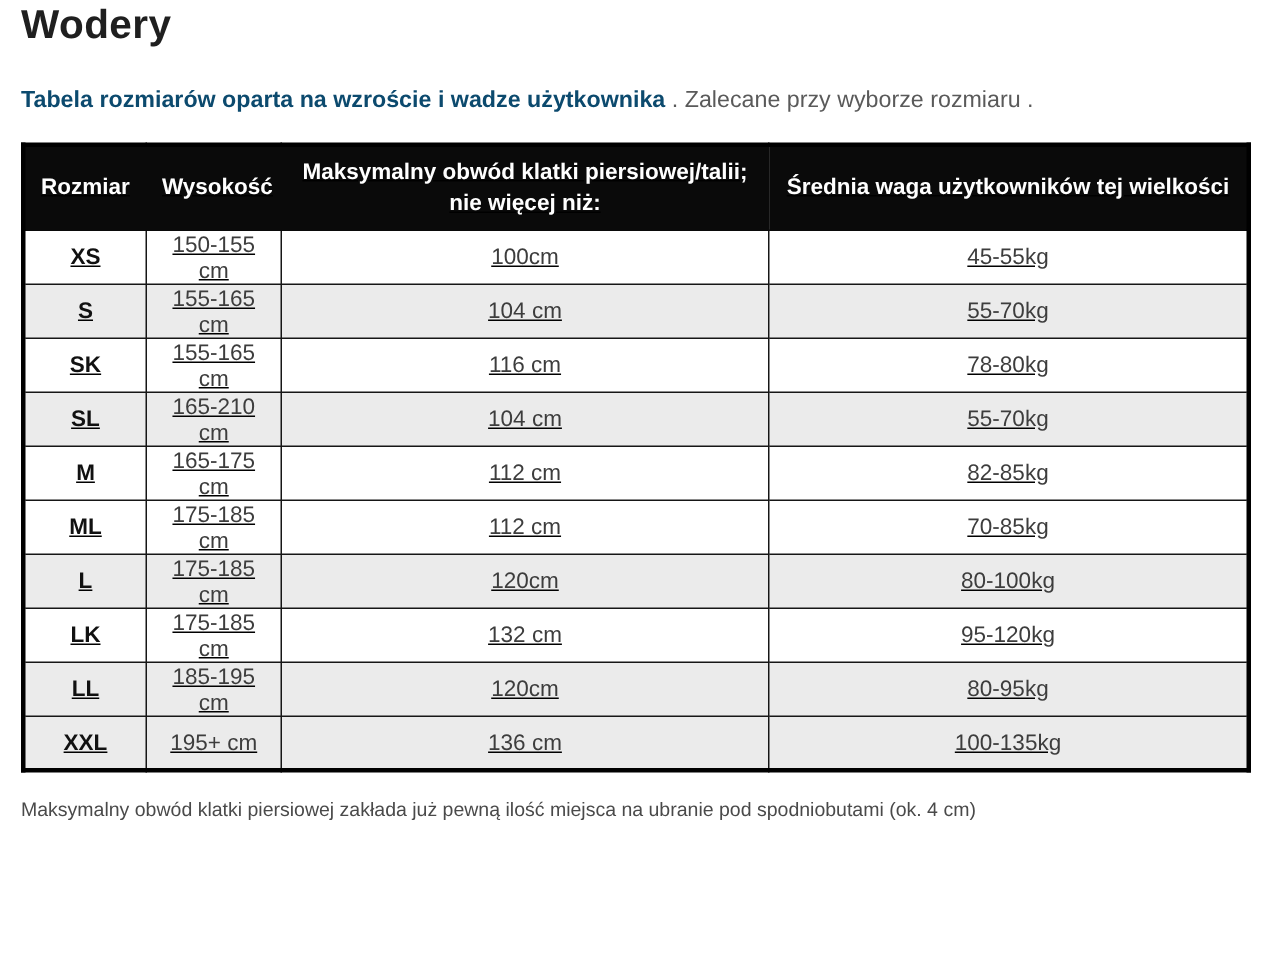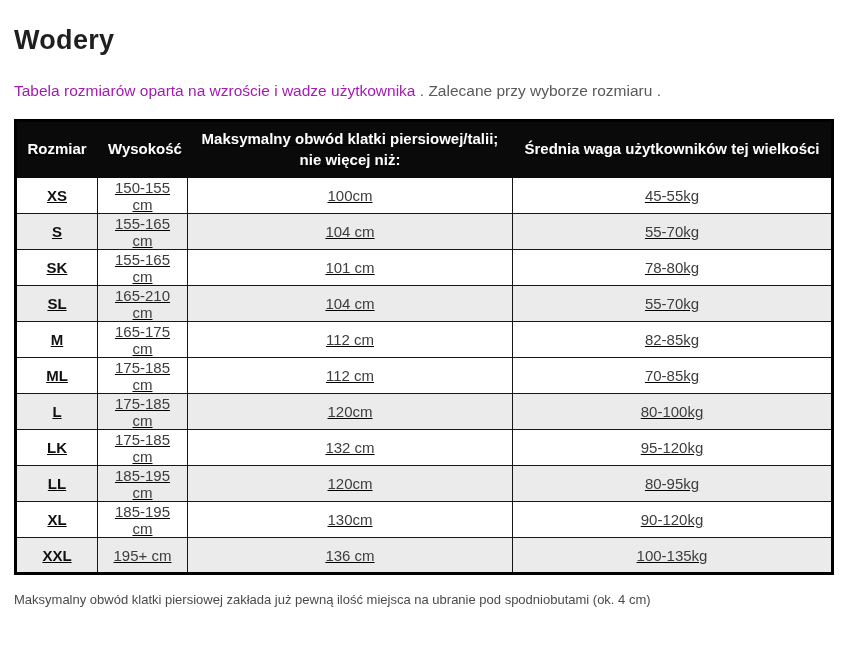--- a/index.html
+++ b/index.html
@@ -6,40 +6,40 @@
   html, body {
     margin: 0;
     padding: 0;
     background: #ffffff;
     width: 845px;
     font-family: "Liberation Sans", sans-serif;
   }
   .page {
     width: 845px;
     height: 651px;
-    padding: 24px 14px 0 14px;
+    padding: 0 14px 0 14px;
     overflow: hidden;
   }
   h1.title {
     margin: 0;
     font-size: 27px;
     line-height: 32px;
     font-weight: bold;
     color: #1f1f1f;
     letter-spacing: 0.3px;
   }
   p.subtitle {
     margin: 26px 0 0 0;
     font-size: 15.5px;
     line-height: 18px;
     color: #5a5a5a;
   }
   p.subtitle strong {
-    color: #a21caf;
-    font-weight: normal;
+    color: #0c4a6e;
+    font-weight: bold;
   }
   table.size-chart {
     margin-top: 19px;
     border-collapse: collapse;
     table-layout: fixed;
     width: 817px;
     border: 3px solid #000000;
     text-decoration: underline;
   }
   table.size-chart thead th {
@@ -111,21 +111,21 @@
       </tr>
       <tr class="alt">
         <td>S</td>
         <td>155-165 cm</td>
         <td>104 cm</td>
         <td>55-70kg</td>
       </tr>
       <tr>
         <td>SK</td>
         <td>155-165 cm</td>
-        <td>101 cm</td>
+        <td>116 cm</td>
         <td>78-80kg</td>
       </tr>
       <tr class="alt">
         <td>SL</td>
         <td>165-210 cm</td>
         <td>104 cm</td>
         <td>55-70kg</td>
       </tr>
       <tr>
         <td>M</td>
@@ -150,26 +150,20 @@
         <td>175-185 cm</td>
         <td>132 cm</td>
         <td>95-120kg</td>
       </tr>
       <tr class="alt">
         <td>LL</td>
         <td>185-195 cm</td>
         <td>120cm</td>
         <td>80-95kg</td>
       </tr>
-      <tr>
-        <td>XL</td>
-        <td>185-195 cm</td>
-        <td>130cm</td>
-        <td>90-120kg</td>
-      </tr>
       <tr class="alt">
         <td>XXL</td>
         <td>195+ cm</td>
         <td>136 cm</td>
         <td>100-135kg</td>
       </tr>
     </tbody>
   </table>
 
   <p class="footer-note">Maksymalny obwód klatki piersiowej zakłada już pewną ilość miejsca na ubranie pod spodniobutami (ok. 4 cm)</p>

